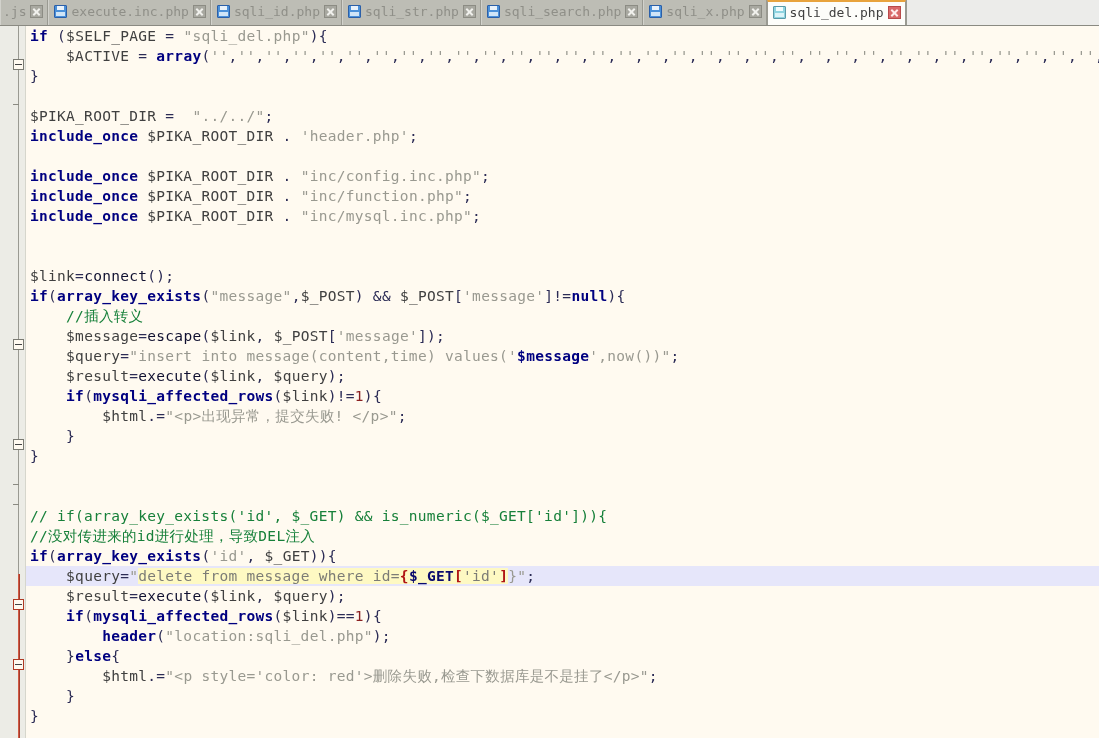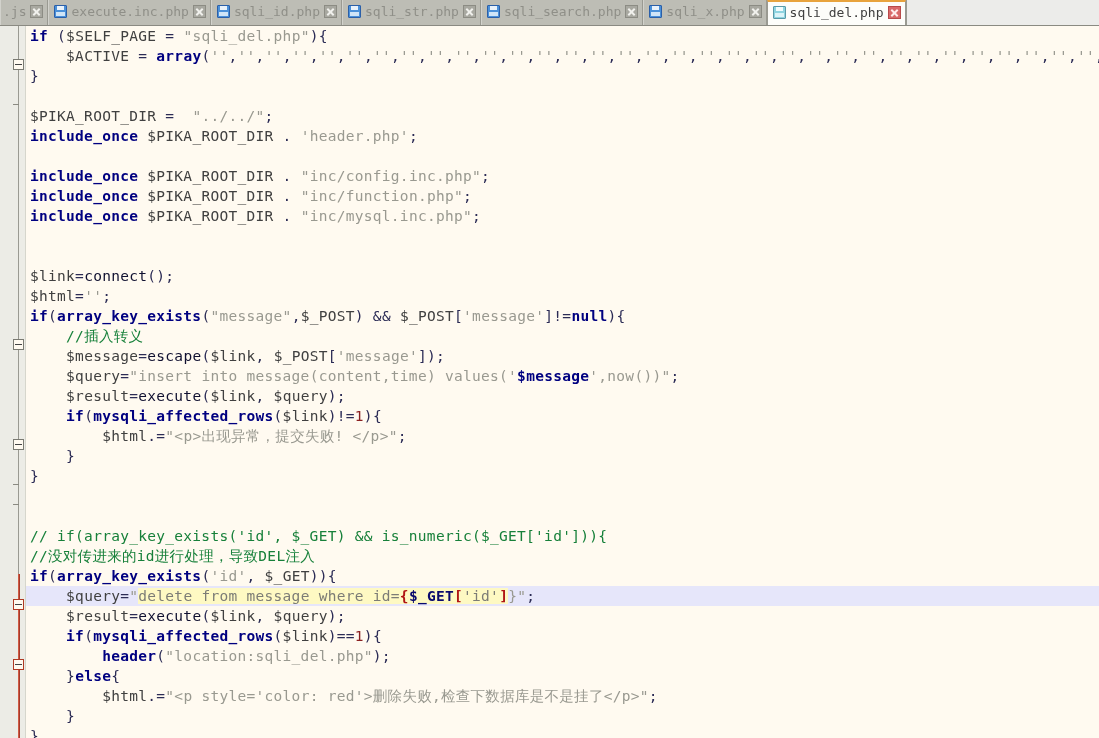--- a/index.html
+++ b/index.html
@@ -274,21 +274,20 @@
       <div class="line">&nbsp;</div>
       <div class="line"><span class="var">$PIKA_ROOT_DIR</span> <span class="op">=</span>  <span class="str">"../../"</span><span class="op">;</span></div>
       <div class="line"><span class="kw">include_once</span> <span class="var">$PIKA_ROOT_DIR</span> <span class="op">.</span> <span class="str">'header.php'</span><span class="op">;</span></div>
       <div class="line">&nbsp;</div>
       <div class="line"><span class="kw">include_once</span> <span class="var">$PIKA_ROOT_DIR</span> <span class="op">.</span> <span class="str">"inc/config.inc.php"</span><span class="op">;</span></div>
       <div class="line"><span class="kw">include_once</span> <span class="var">$PIKA_ROOT_DIR</span> <span class="op">.</span> <span class="str">"inc/function.php"</span><span class="op">;</span></div>
       <div class="line"><span class="kw">include_once</span> <span class="var">$PIKA_ROOT_DIR</span> <span class="op">.</span> <span class="str">"inc/mysql.inc.php"</span><span class="op">;</span></div>
       <div class="line">&nbsp;</div>
       <div class="line">&nbsp;</div>
       <div class="line"><span class="var">$link</span><span class="op">=</span><span class="plain">connect</span><span class="op">(</span><span class="op">)</span><span class="op">;</span></div>
-      <div class="line"><span class="var">$html</span><span class="op">=</span><span class="str">''</span><span class="op">;</span></div>
       <div class="line"><span class="kw">if</span><span class="op">(</span><span class="kw">array_key_exists</span><span class="op">(</span><span class="str">"message"</span><span class="op">,</span><span class="var">$_POST</span><span class="op">)</span> <span class="op">&amp;</span><span class="op">&amp;</span> <span class="var">$_POST</span><span class="op">[</span><span class="str">'message'</span><span class="op">]</span><span class="op">!</span><span class="op">=</span><span class="kw">null</span><span class="op">)</span><span class="op">{</span></div>
       <div class="line">    <span class="cmt">//插入转义</span></div>
       <div class="line">    <span class="var">$message</span><span class="op">=</span><span class="plain">escape</span><span class="op">(</span><span class="var">$link</span><span class="op">,</span> <span class="var">$_POST</span><span class="op">[</span><span class="str">'message'</span><span class="op">]</span><span class="op">)</span><span class="op">;</span></div>
       <div class="line">    <span class="var">$query</span><span class="op">=</span><span class="str">"insert into message(content,time) values('<span class="varb">$message</span>',now())"</span><span class="op">;</span></div>
       <div class="line">    <span class="var">$result</span><span class="op">=</span><span class="plain">execute</span><span class="op">(</span><span class="var">$link</span><span class="op">,</span> <span class="var">$query</span><span class="op">)</span><span class="op">;</span></div>
       <div class="line">    <span class="kw">if</span><span class="op">(</span><span class="kw">mysqli_affected_rows</span><span class="op">(</span><span class="var">$link</span><span class="op">)</span><span class="op">!</span><span class="op">=</span><span class="num">1</span><span class="op">)</span><span class="op">{</span></div>
       <div class="line">        <span class="var">$html</span><span class="op">.</span><span class="op">=</span><span class="str">"&lt;p&gt;出现异常，提交失败! &lt;/p&gt;"</span><span class="op">;</span></div>
       <div class="line">    <span class="op">}</span></div>
       <div class="line"><span class="op">}</span></div>
       <div class="line">&nbsp;</div>

